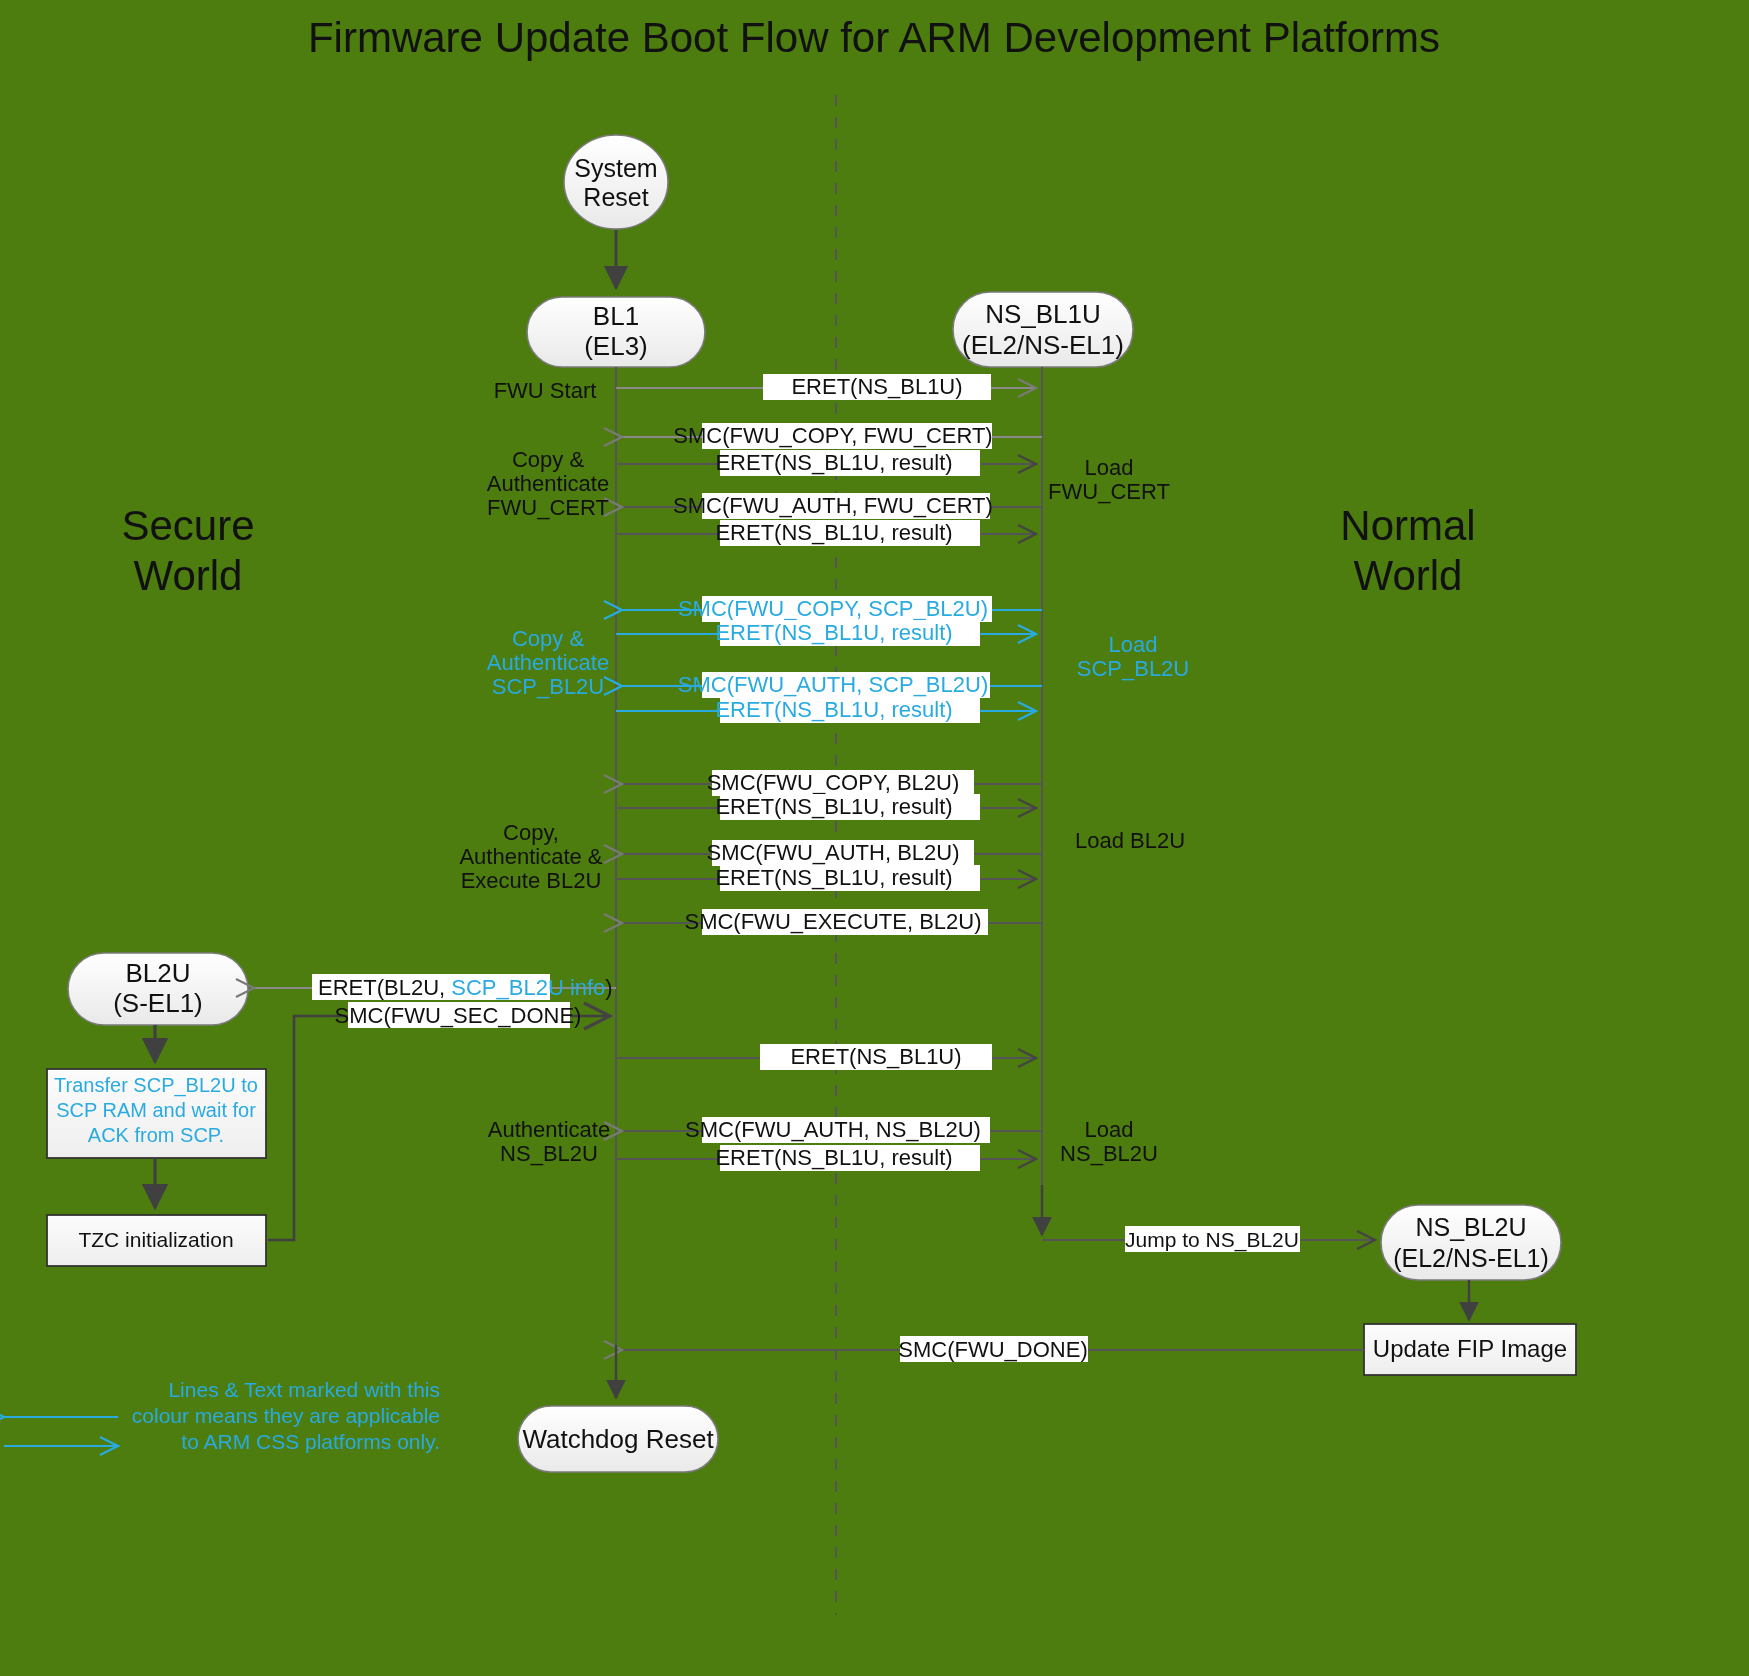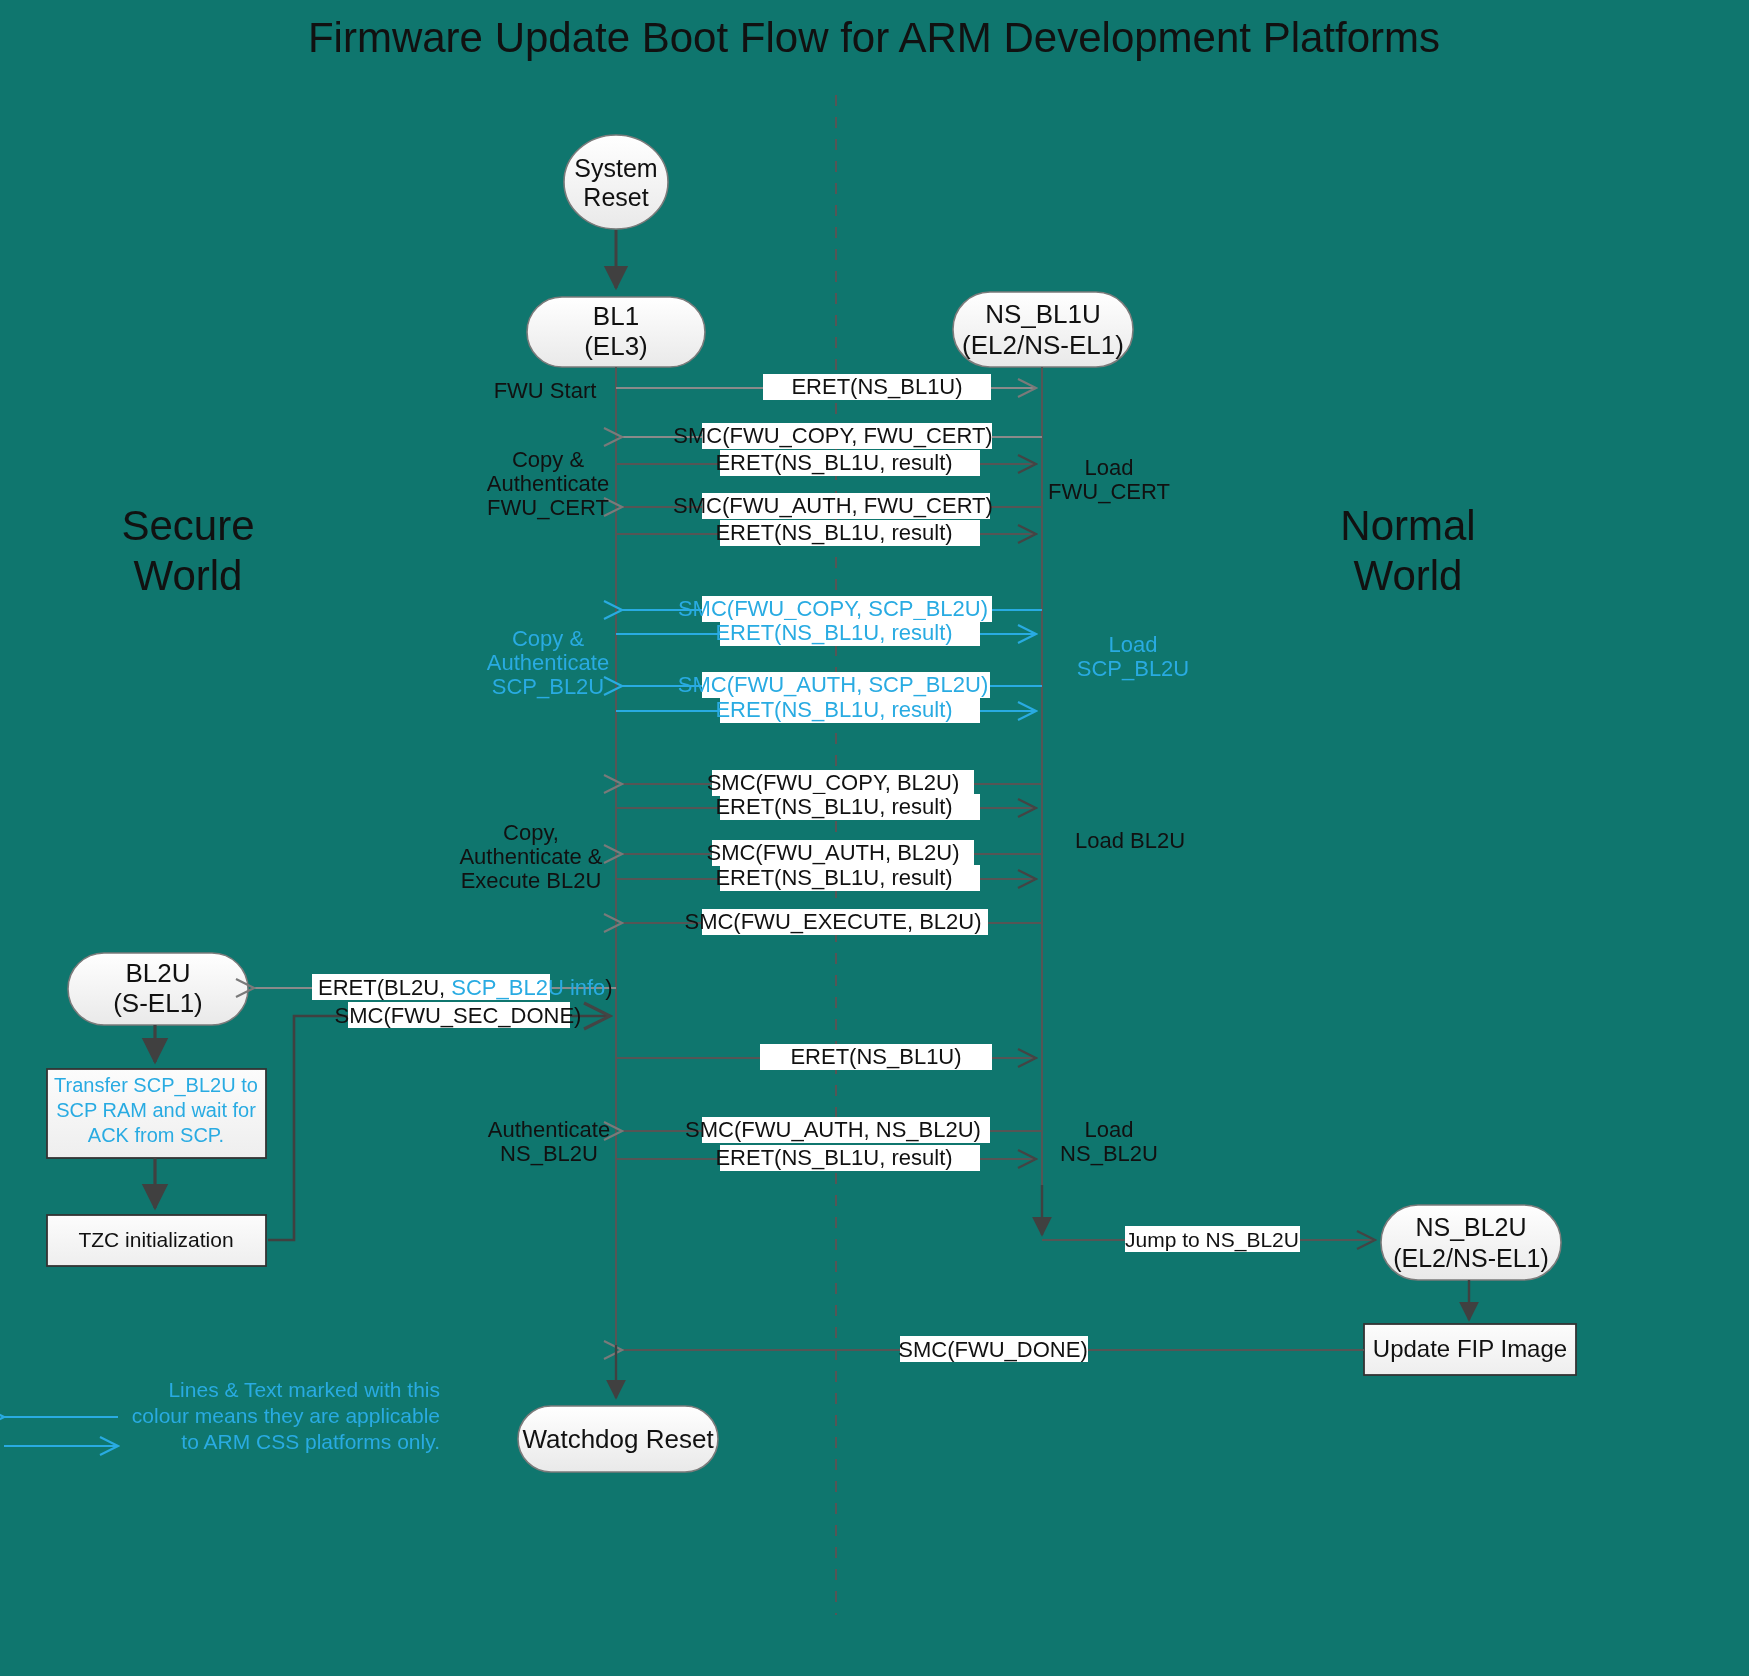--- a/index.html
+++ b/index.html
@@ -1,17 +1,17 @@
 <!DOCTYPE html>
 <html><head>
 <meta charset="utf-8">
 <style>
   html, body { margin:0; padding:0; background:#ffffff; }
   body { width:1749px; height:1676px; font-family:"Liberation Sans", sans-serif; }
-  #root { position:relative; width:1749px; height:1676px; overflow:hidden; background:#0f766e; }
+  #root { position:relative; width:1749px; height:1676px; overflow:hidden; background:#4d7c0f; }
   svg { display:block; }
   .ttl { font-family:"Liberation Sans", sans-serif; }
 </style>
 </head>
 <body>
 
 <div id="root">
 <svg width="1749" height="1676" viewBox="0 0 1749 1676" xmlns="http://www.w3.org/2000/svg">
   <defs>
     <linearGradient id="nodeGrad" x1="0" y1="0" x2="0" y2="1">

